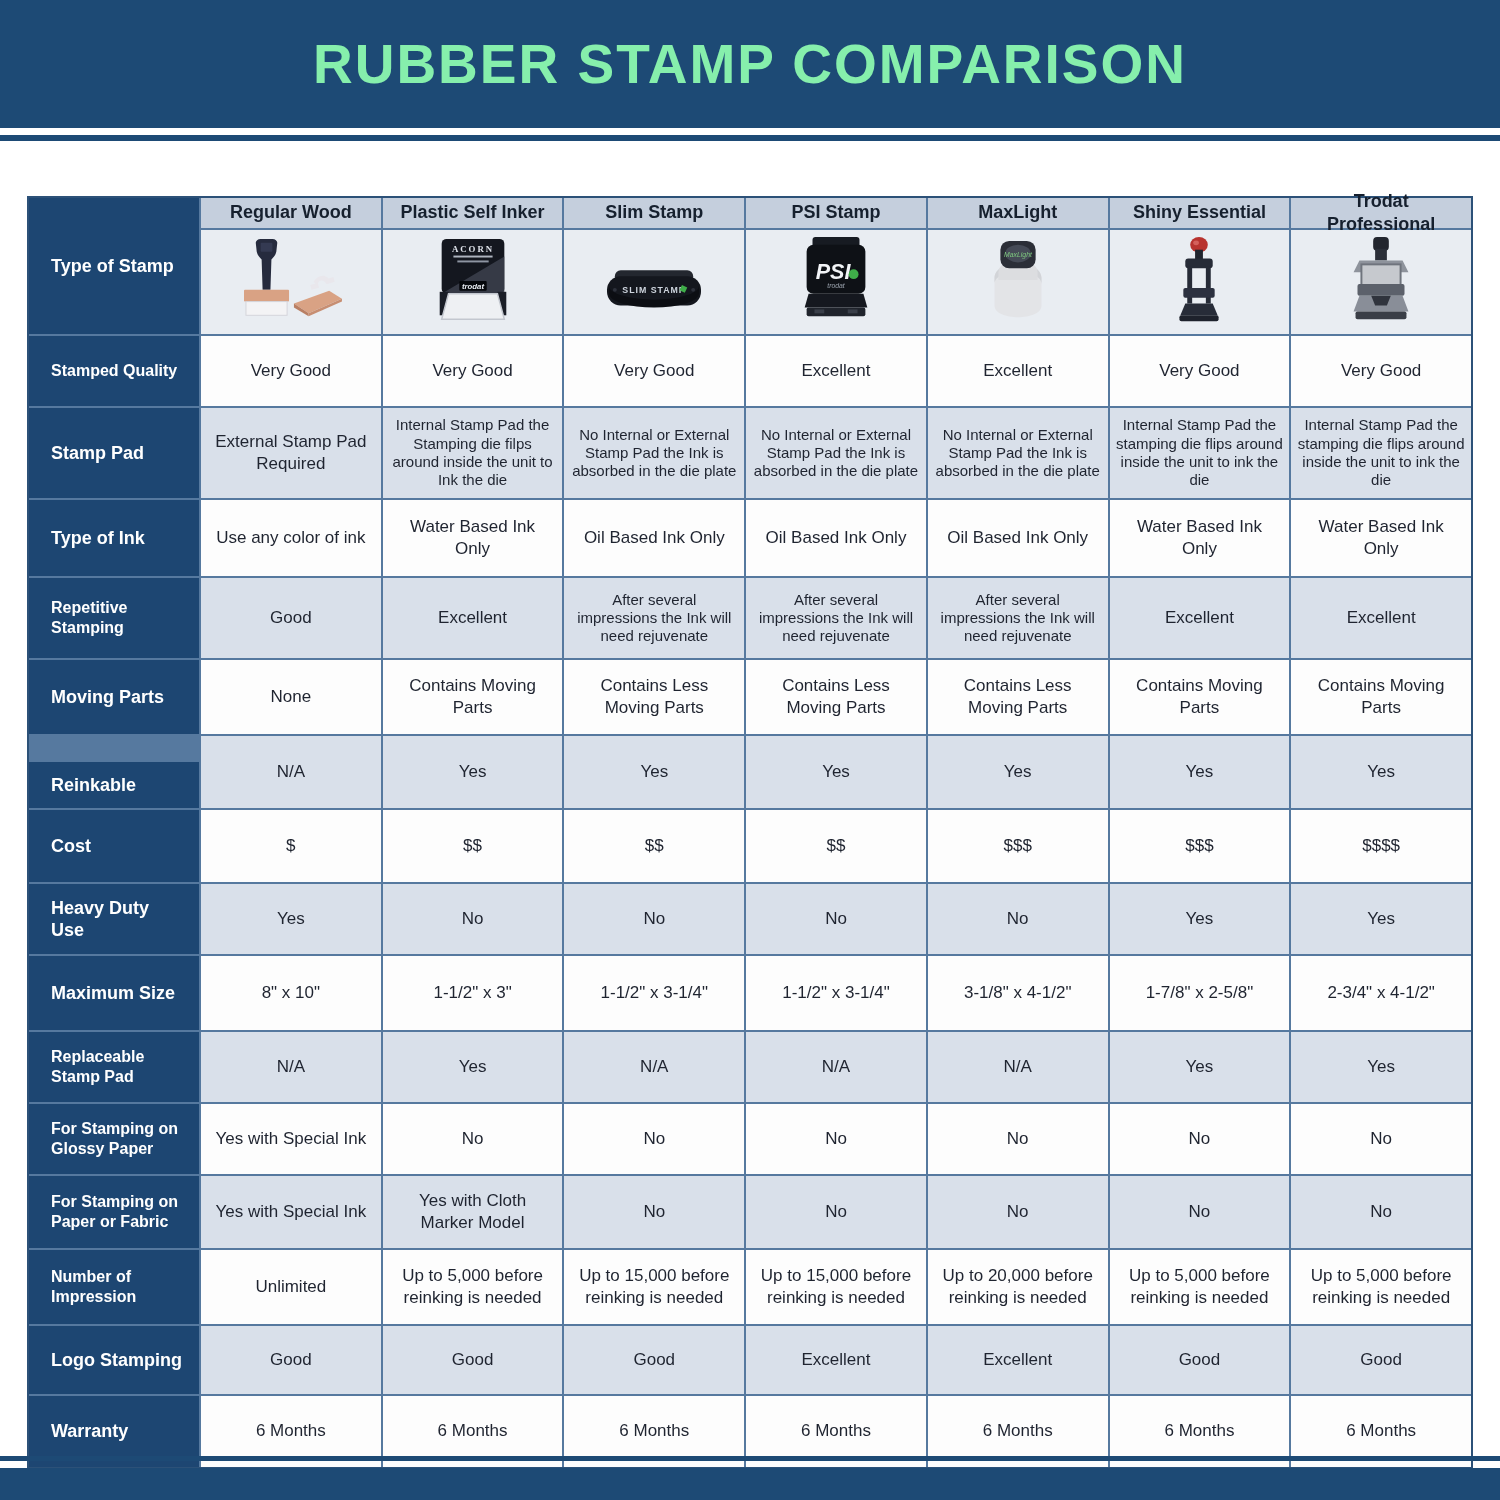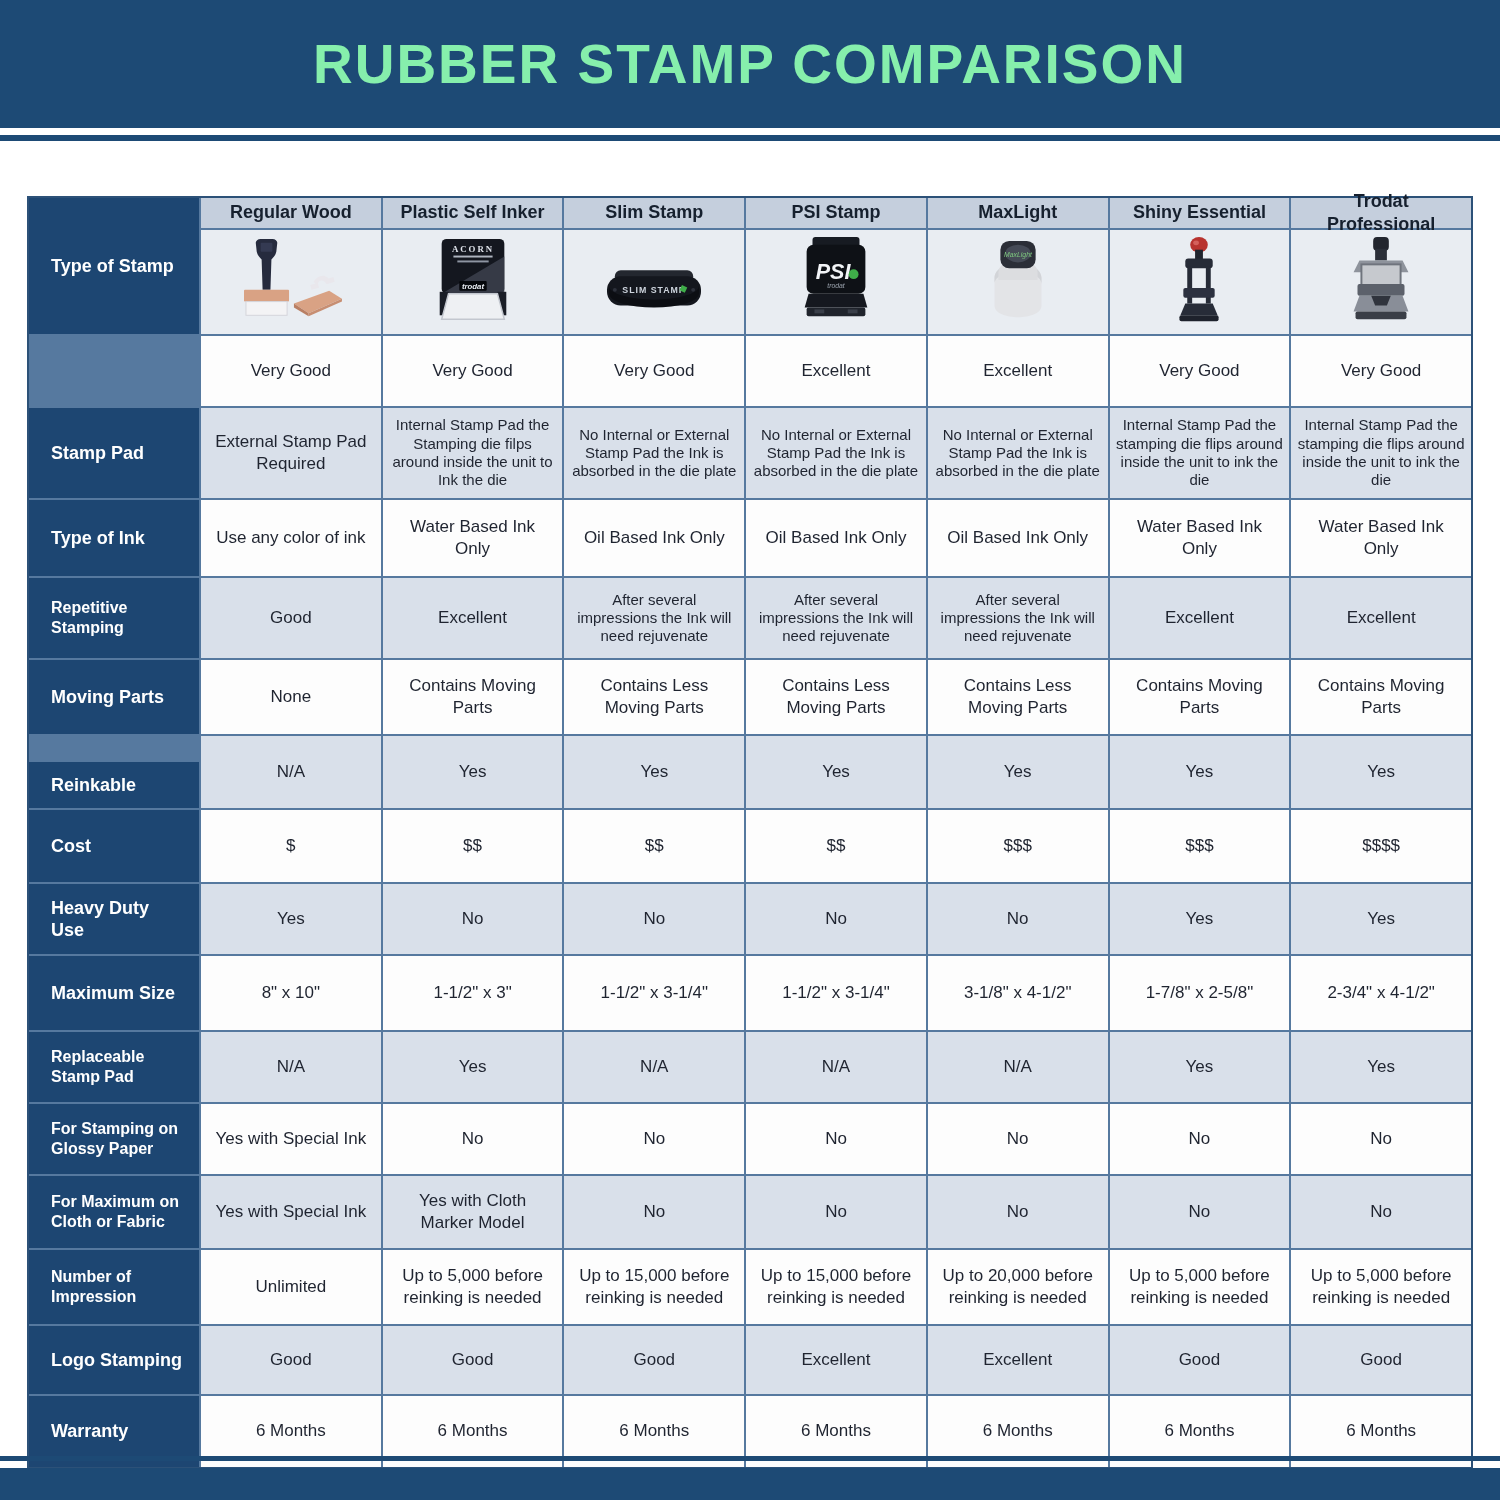--- a/index.html
+++ b/index.html
@@ -196,20 +196,21 @@
   <path d="M43 26 h44 l6 12 h-56 z" fill="#8e939c"></path>
   <rect x="45" y="30" width="40" height="22" fill="#c6c9ce"></rect>
   <rect x="45" y="30" width="40" height="22" fill="none" stroke="#6f747d" stroke-width="2"></rect>
   <rect x="41" y="50" width="48" height="12" rx="2" fill="#5c616b"></rect>
   <path d="M43 62 h44 l6 16 h-56 z" fill="#898e98"></path>
   <path d="M55 62 l4 10 h12 l4 -10 z" fill="#30343d"></path>
   <rect x="39" y="78" width="52" height="8" rx="2" fill="#3a3e47"></rect>
 </svg>
       </span>
     </div>
+    <div class="cell label longlabel" style="grid-area: 3 / 1;">Stamped Quality</div>
     <div class="cell data" style="grid-area: 3 / 2;">Very Good</div>
     <div class="cell data" style="grid-area: 3 / 3;">Very Good</div>
     <div class="cell data" style="grid-area: 3 / 4;">Very Good</div>
     <div class="cell data" style="grid-area: 3 / 5;">Excellent</div>
     <div class="cell data" style="grid-area: 3 / 6;">Excellent</div>
     <div class="cell data" style="grid-area: 3 / 7;">Very Good</div>
     <div class="cell data" style="grid-area: 3 / 8;">Very Good</div>
     <div class="cell label" style="grid-area: 4 / 1;">Stamp Pad</div>
     <div class="cell data stripe" style="grid-area: 4 / 2;">External Stamp Pad Required</div>
     <div class="cell data stripe small" style="grid-area: 4 / 3;">Internal Stamp Pad the Stamping die filps around inside the unit to Ink the die</div>
@@ -283,21 +284,21 @@
     <div class="cell data stripe" style="grid-area: 12 / 7;">Yes</div>
     <div class="cell data stripe" style="grid-area: 12 / 8;">Yes</div>
     <div class="cell label longlabel" style="grid-area: 13 / 1;">For Stamping on Glossy Paper</div>
     <div class="cell data" style="grid-area: 13 / 2;">Yes with Special Ink</div>
     <div class="cell data" style="grid-area: 13 / 3;">No</div>
     <div class="cell data" style="grid-area: 13 / 4;">No</div>
     <div class="cell data" style="grid-area: 13 / 5;">No</div>
     <div class="cell data" style="grid-area: 13 / 6;">No</div>
     <div class="cell data" style="grid-area: 13 / 7;">No</div>
     <div class="cell data" style="grid-area: 13 / 8;">No</div>
-    <div class="cell label longlabel" style="grid-area: 14 / 1;">For Maximum on Cloth or Fabric</div>
+    <div class="cell label longlabel" style="grid-area: 14 / 1;">For Stamping on Paper or Fabric</div>
     <div class="cell data stripe" style="grid-area: 14 / 2;">Yes with Special Ink</div>
     <div class="cell data stripe" style="grid-area: 14 / 3;">Yes with Cloth Marker Model</div>
     <div class="cell data stripe" style="grid-area: 14 / 4;">No</div>
     <div class="cell data stripe" style="grid-area: 14 / 5;">No</div>
     <div class="cell data stripe" style="grid-area: 14 / 6;">No</div>
     <div class="cell data stripe" style="grid-area: 14 / 7;">No</div>
     <div class="cell data stripe" style="grid-area: 14 / 8;">No</div>
     <div class="cell label longlabel" style="grid-area: 15 / 1;">Number of Impression</div>
     <div class="cell data" style="grid-area: 15 / 2;">Unlimited</div>
     <div class="cell data" style="grid-area: 15 / 3;">Up to 5,000 before reinking is needed</div>

